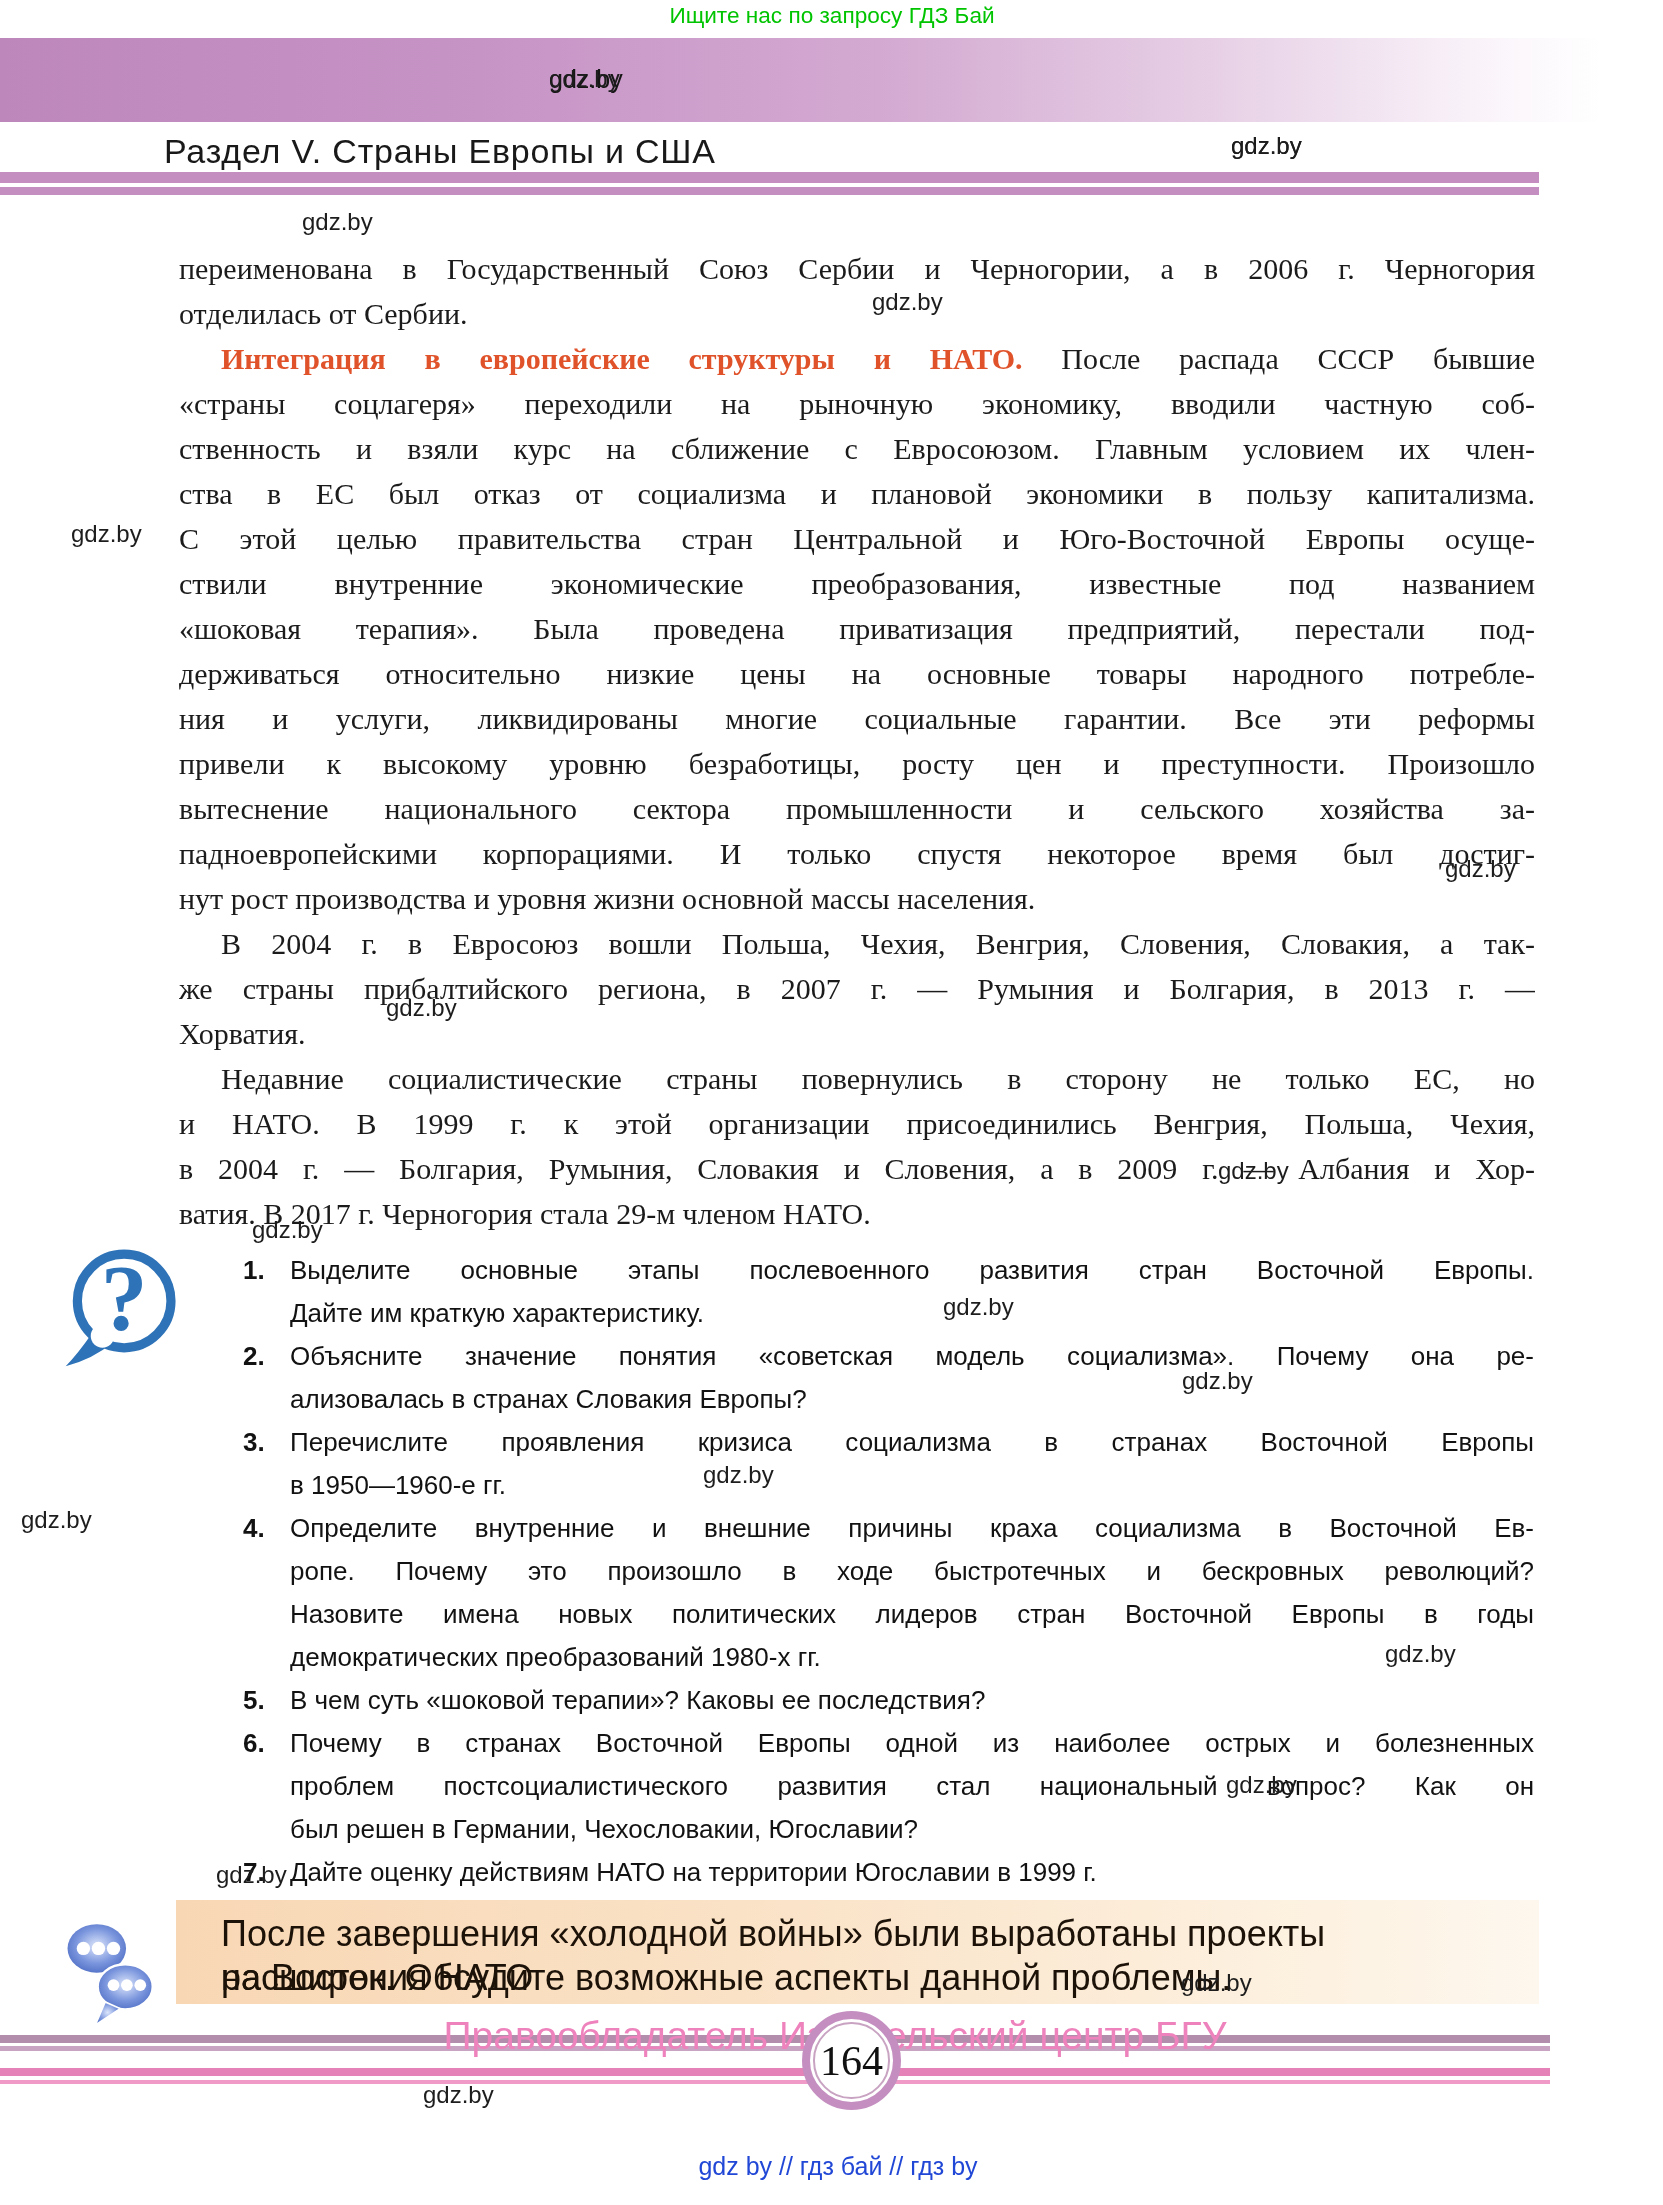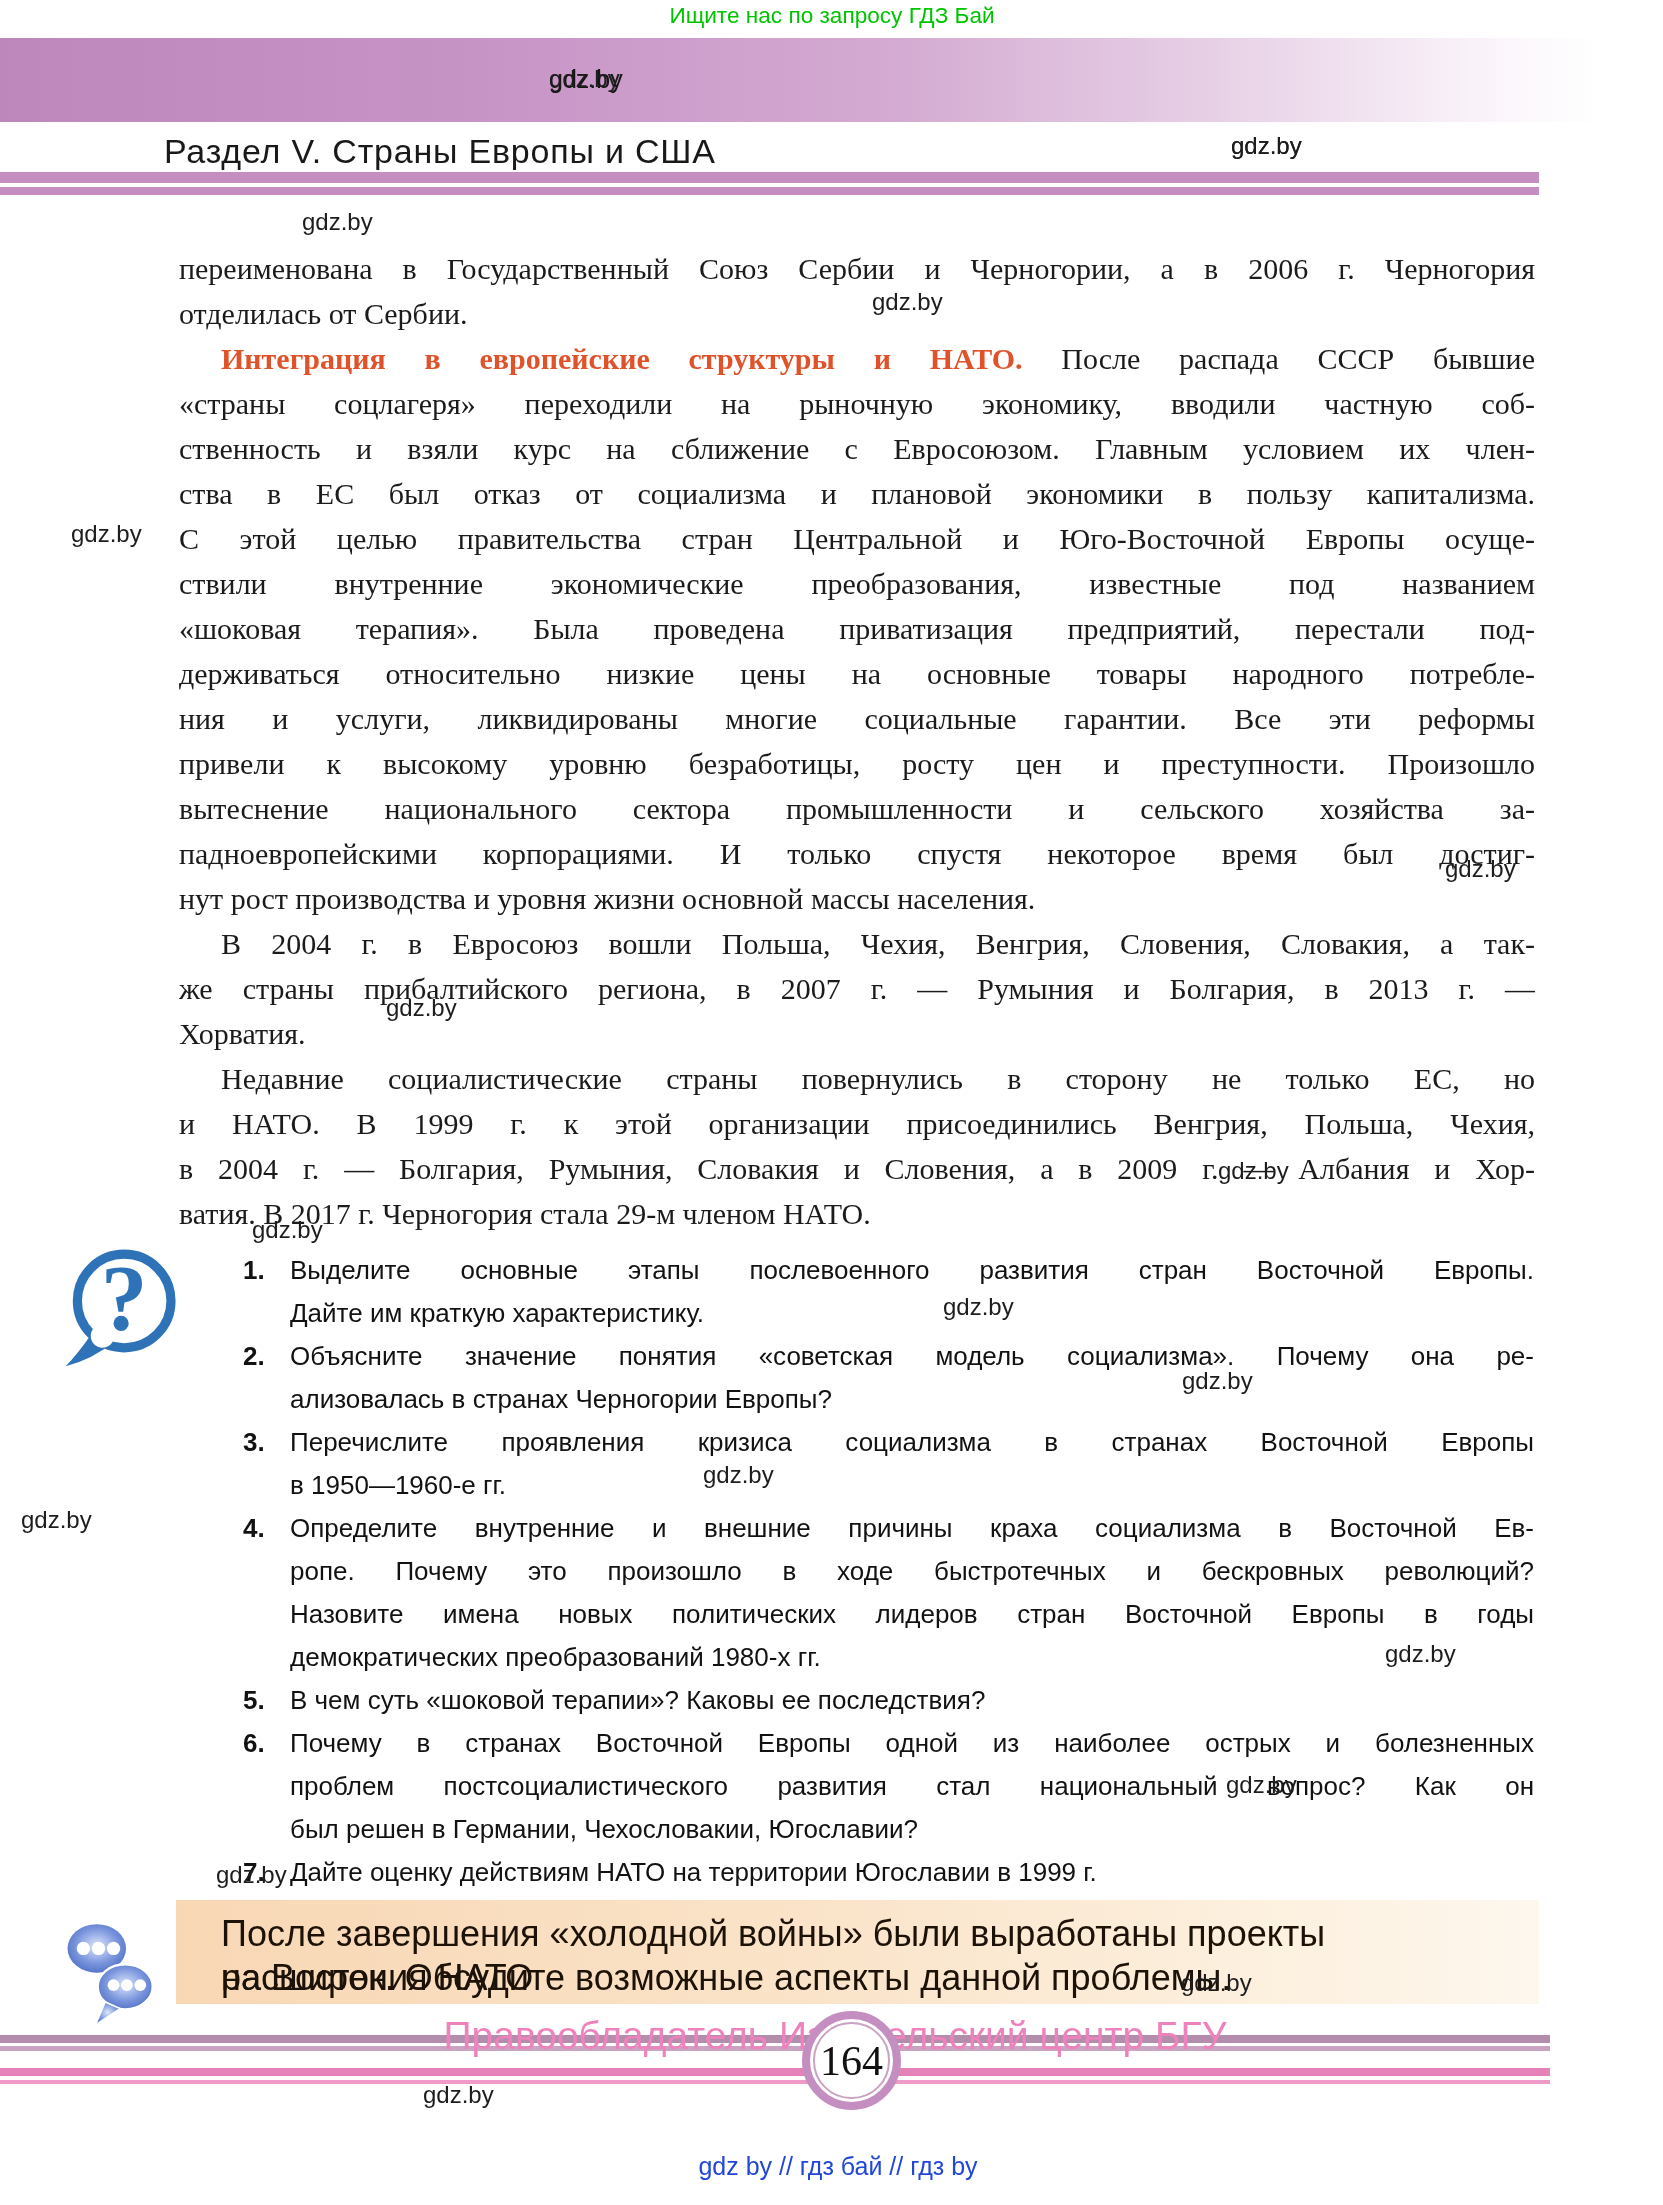--- a/index.html
+++ b/index.html
@@ -116,21 +116,21 @@
     <circle cx="72" cy="74" r="56" fill="none" stroke="#2e73b8" stroke-width="11"></circle>
     <path d="M34 112 Q 16 138 2 152 Q 34 144 58 124 L 44 106 Z" fill="#2e73b8"></path>
     <circle cx="46" cy="116" r="14" fill="#ffffff"></circle>
     <text x="72" y="108" text-anchor="middle" font-family="Liberation Serif, serif" font-size="112" font-weight="bold" fill="#2e73b8">?</text>
   </svg>
 
   <div class="qwrap">
       <div class="qline"><span class="qnum">1.</span>Выделите основные этапы послевоенного развития стран Восточной Европы.</div>
       <div class="qline cont last">Дайте им краткую характеристику.</div>
       <div class="qline"><span class="qnum">2.</span>Объясните значение понятия «советская модель социализма». Почему она ре-</div>
-      <div class="qline cont last">ализовалась в странах Черногории Европы?</div>
+      <div class="qline cont last">ализовалась в странах Словакия Европы?</div>
       <div class="qline"><span class="qnum">3.</span>Перечислите проявления кризиса социализма в странах Восточной Европы</div>
       <div class="qline cont last">в 1950—1960-е гг.</div>
       <div class="qline"><span class="qnum">4.</span>Определите внутренние и внешние причины краха социализма в Восточной Ев-</div>
       <div class="qline cont">ропе. Почему это произошло в ходе быстротечных и бескровных революций?</div>
       <div class="qline cont">Назовите имена новых политических лидеров стран Восточной Европы в годы</div>
       <div class="qline cont last">демократических преобразований 1980-х гг.</div>
       <div class="qline last"><span class="qnum">5.</span>В чем суть «шоковой терапии»? Каковы ее последствия?</div>
       <div class="qline"><span class="qnum">6.</span>Почему в странах Восточной Европы одной из наиболее острых и болезненных</div>
       <div class="qline cont">проблем постсоциалистического развития стал национальный вопрос? Как он</div>
       <div class="qline cont last">был решен в Германии, Чехословакии, Югославии?</div>

